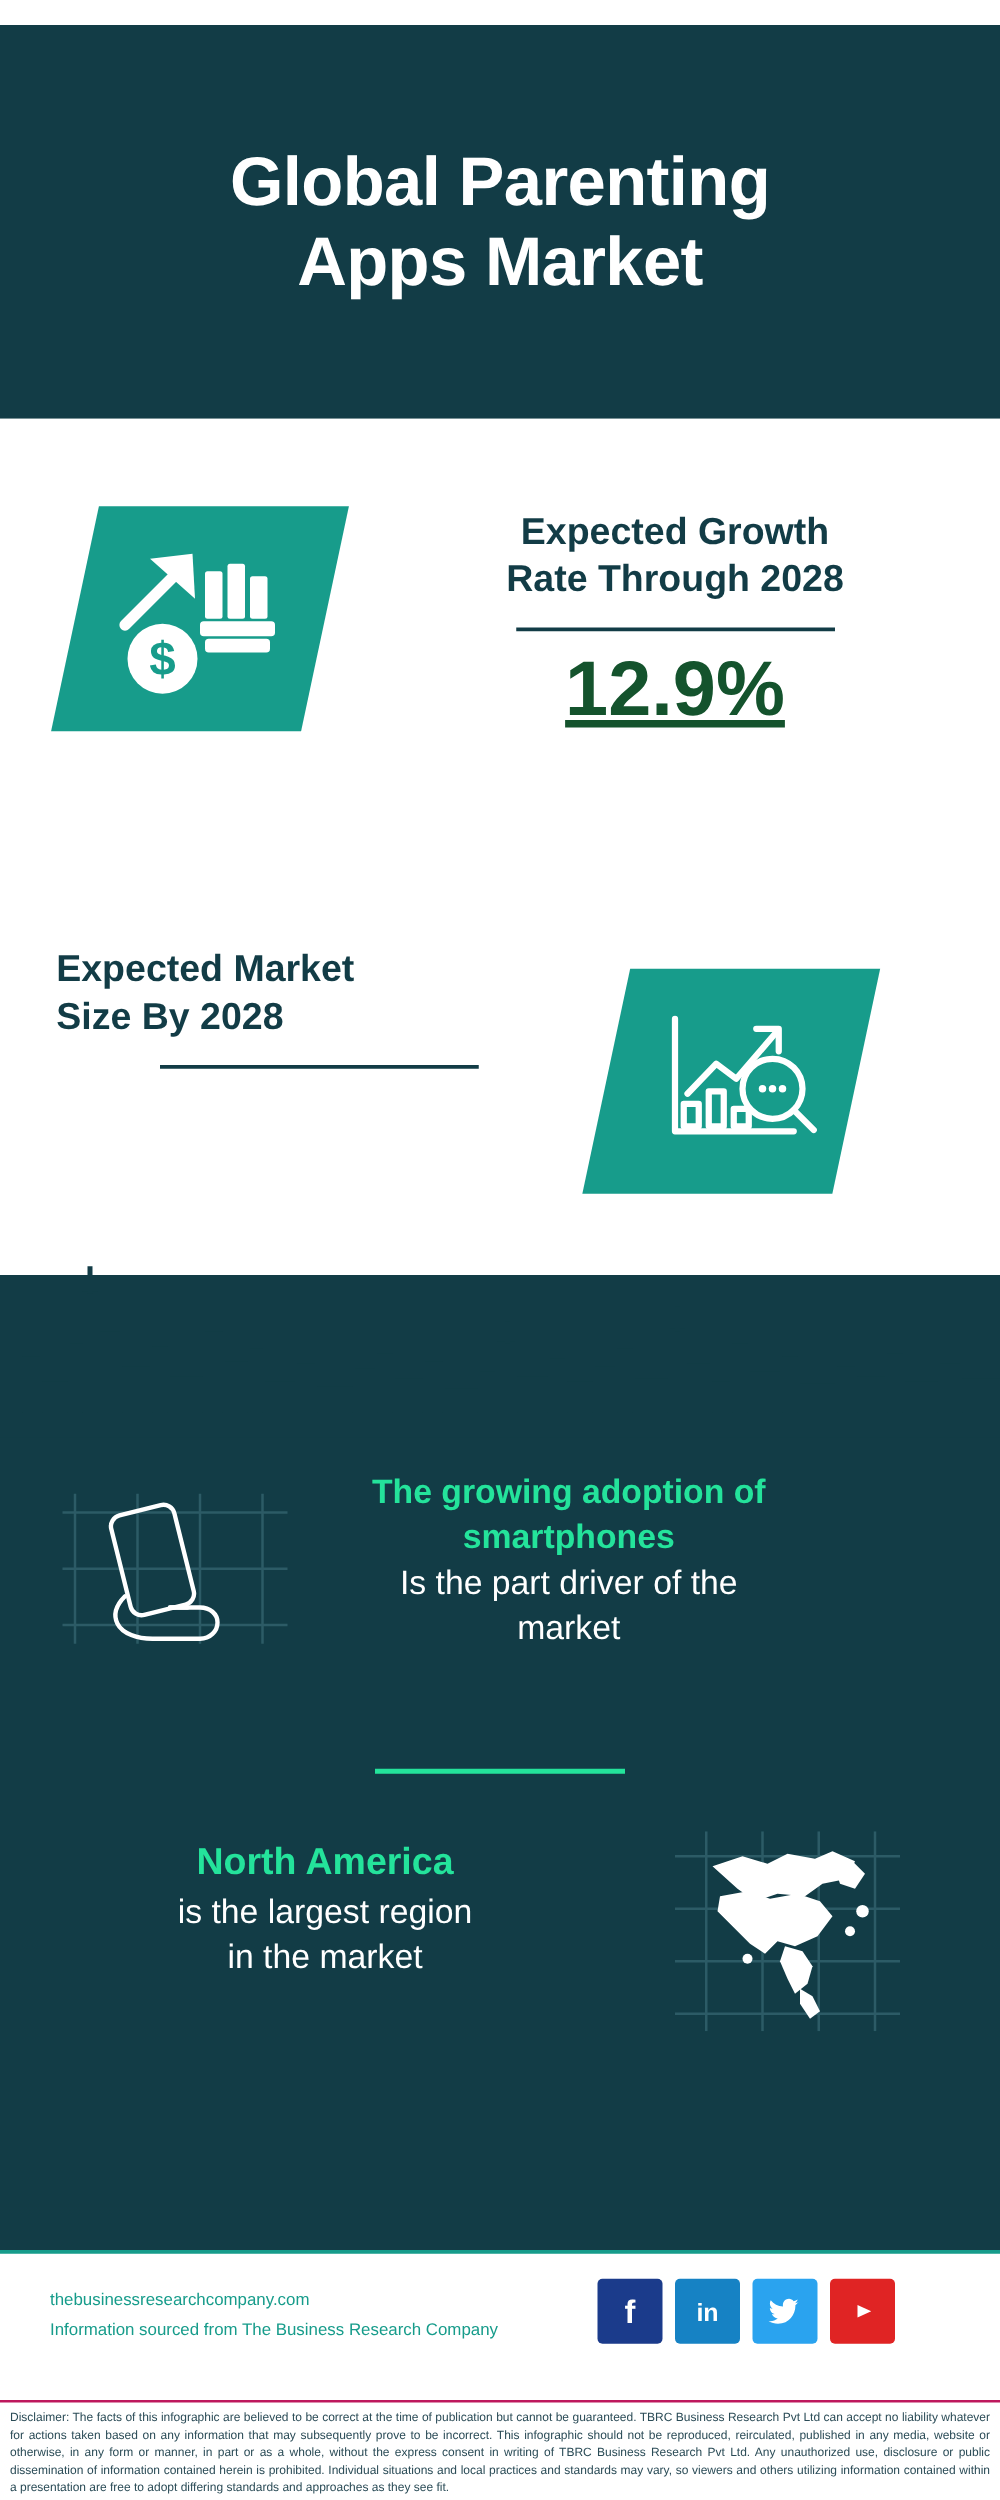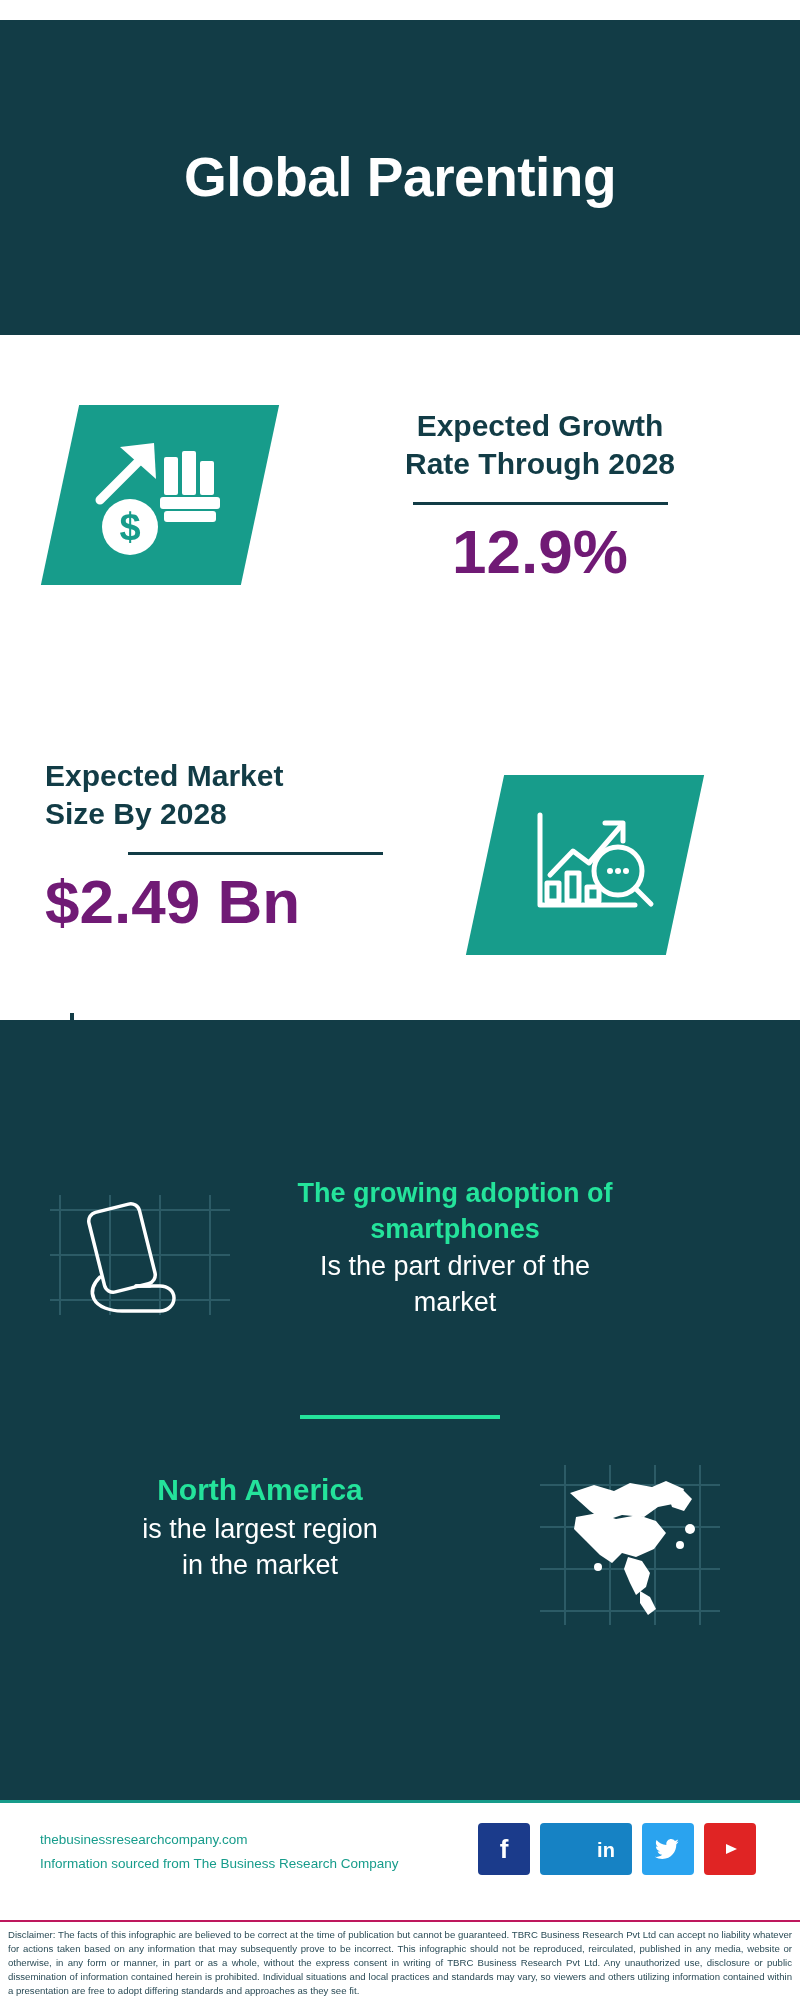--- a/index.html
+++ b/index.html
@@ -45,21 +45,21 @@
   .block1-text{
     position:absolute;left:330px;top:72px;width:420px;text-align:center;
   }
   .hdr-dark{
     color:#123c46;font-size:30px;font-weight:bold;line-height:1.28;
   }
   .rule{
     width:255px;height:3px;background:#123c46;margin:18px auto 0 auto;
   }
   .big-stat{
-    color:#701a75;font-size:62px;font-weight:bold;line-height:1.05;margin-top:14px;
+    color:#14532d;font-size:62px;font-weight:bold;line-height:1.05;margin-top:14px;text-decoration:underline;
   }
 
   
   .block2-text{
     position:absolute;left:45px;top:422px;width:420px;text-align:left;
   }
   .block2-badge{
     position:absolute;left:485px;top:440px;width:200px;height:180px;
     background:#179c8b;transform:skewX(-12deg);
   }
@@ -104,39 +104,40 @@
   .footer-src{
     position:absolute;left:40px;top:25px;width:420px;
     color:#179c8b;font-size:13.5px;line-height:1.75;
   }
   .socials{position:absolute;left:478px;top:20px;display:flex;gap:10px;}
   .soc{
     width:52px;height:52px;border-radius:4px;display:flex;align-items:center;justify-content:center;
     color:#fff;font-weight:bold;
   }
   .soc.fb{background:#1b3b8b;}
-  .soc.li{background:#1682c4;padding-left:40px;}
+  .soc.li{background:#1682c4;}
   .soc.tw{background:#2aa3ef;}
   .soc.yt{background:#e02424;}
 
   .disclaimer{
     position:absolute;left:0;top:1900px;width:800px;height:100px;
     background:#ffffff;border-top:2px solid #be185d;
     padding:6px 8px 0 8px;box-sizing:border-box;
     color:#2b4c57;font-size:9.6px;line-height:1.45;text-align:justify;
   }
 </style>
 </head>
 <body>
 
 <div class="page">
 
   <div class="header">
     <div class="header-title">
       <div>Global Parenting</div>
+      <div>Apps Market</div>
     </div>
   </div>
 
   <div class="white-zone">
 
     <div class="block1-badge"></div>
     <div class="block1-icon">
       <svg viewBox="0 0 200 180" width="200" height="180">
 
         <g stroke="#ffffff" stroke-width="9" fill="none" stroke-linecap="round">
@@ -160,21 +161,20 @@
       <div class="hdr-dark">Expected Growth</div>
       <div class="hdr-dark">Rate Through 2028</div>
       <div class="rule"></div>
       <div class="big-stat">12.9%</div>
     </div>
 
     <div class="block2-text">
       <div class="hdr-dark">Expected Market</div>
       <div class="hdr-dark">Size By 2028</div>
       <div class="rule"></div>
-      <div class="big-stat">$2.49 Bn</div>
     </div>
 
     <div class="block2-badge"></div>
     <div class="block2-icon">
       <svg viewBox="0 0 200 180" width="200" height="180">
         <g stroke="#ffffff" stroke-width="5" fill="none" stroke-linecap="round" stroke-linejoin="round">
           <path d="M55 40 L55 130 L150 130"></path>
           <path d="M65 100 L88 76 L104 88 L135 52"></path>
           <path d="M120 48 L138 48 L138 66"></path>
           <rect x="62" y="108" width="12" height="18"></rect>

